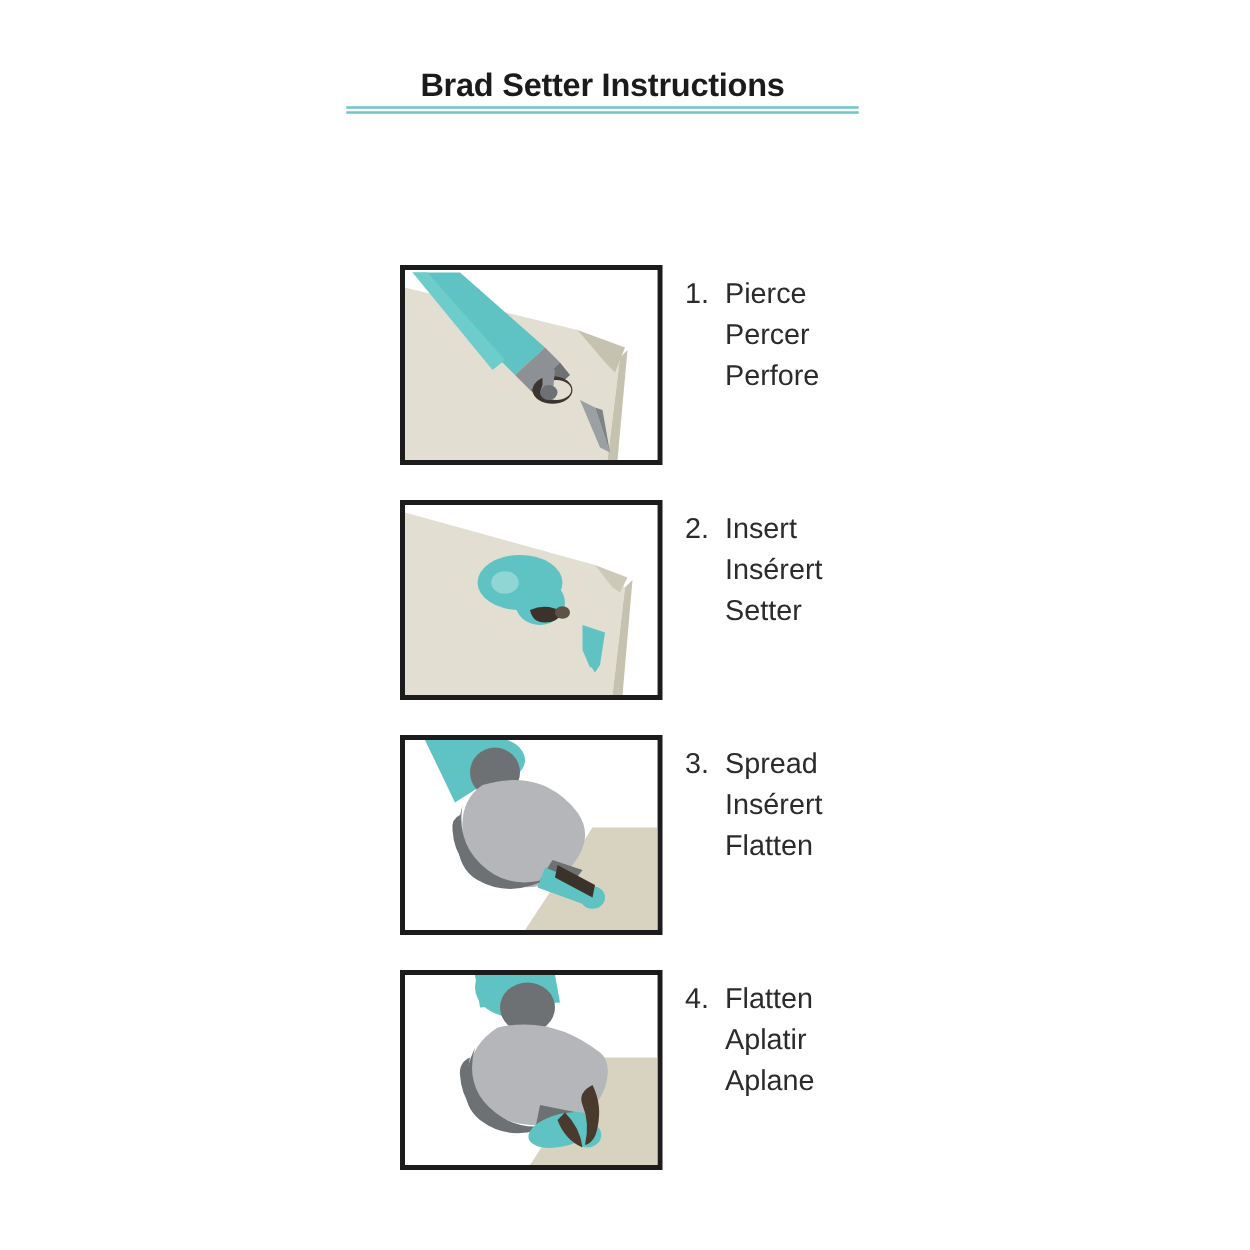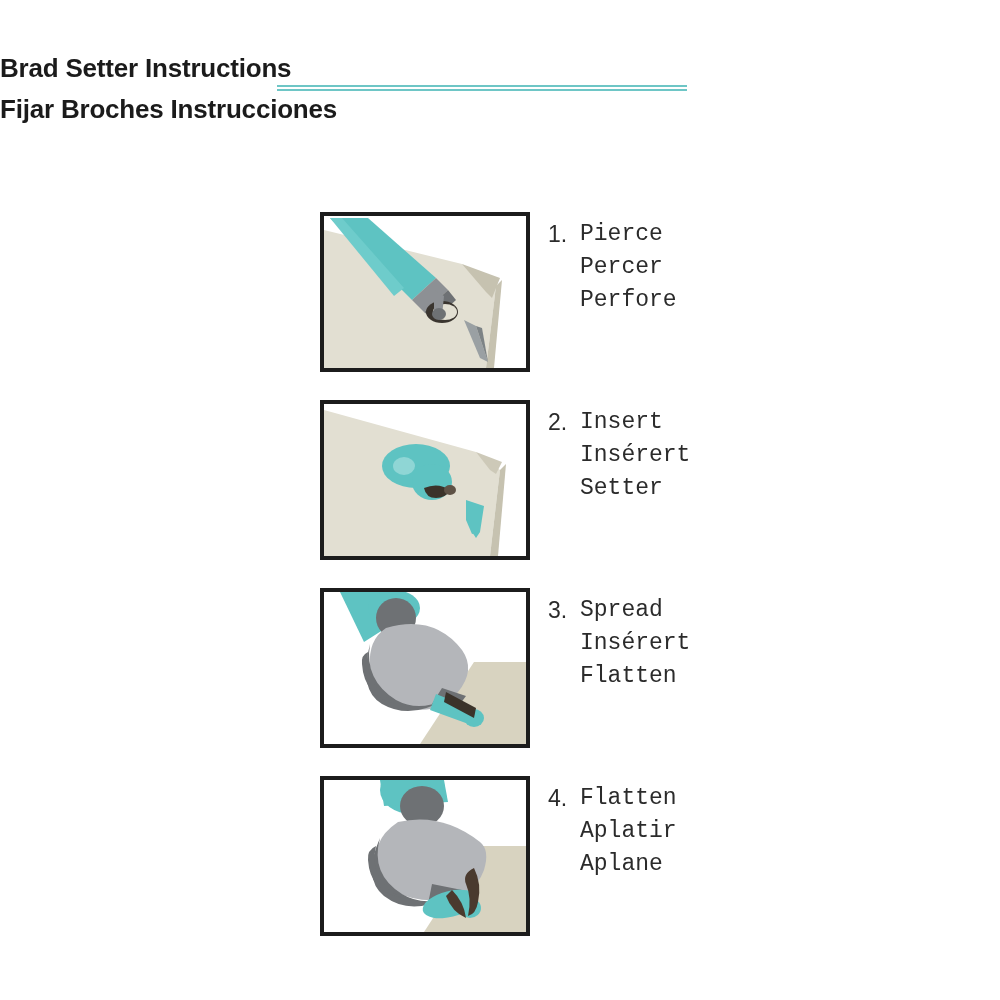--- a/index.html
+++ b/index.html
@@ -15,20 +15,21 @@
     overflow: hidden;
     position: relative;
   }
 
   
   #title-block {
     position: absolute;
     left: 0;
     top: 52px;
     width: 964px;
+    text-align: center;
   }
   .title-line {
     font-size: 26px;
     font-weight: bold;
     letter-spacing: -0.2px;
     line-height: 32px;
     color: #1b1b1b;
     white-space: nowrap;
   }
   .title-rule {
@@ -80,40 +81,38 @@
     position: absolute;
     left: 32px;
     top: 0;
   }
   .word {
     font-size: 23px;
     line-height: 33px;
     color: #2b2b2b;
     white-space: nowrap;
     display: block;
-    font-family: Liberation Mono, monospace;
   }
   .word-rule {
     height: 2px;
     background: #7fcbca;
     margin: 0 0 1px 0;
   }
   .w-1 { width: 92px; }
   .w-2 { width: 102px; }
   .w-3 { width: 120px; }
   .w-4 { width: 100px; }
 </style>
 </head>
 <body>
 
 <div id="title-block">
   <div class="title-line">Brad Setter Instructions</div>
   <div class="title-rule"></div>
   <div class="title-rule"></div>
-  <div class="title-line">Fijar Broches Instrucciones</div>
 </div>
 
 <div id="steps">
 
   <div class="step-row">
     <div class="panel">
       <svg viewBox="0 0 202 152">
         <rect x="0" y="0" width="202" height="152" fill="#ffffff"></rect>
 
         <polygon points="0,14 138,48 172,70 162,152 0,152" fill="#e2dfd2"></polygon>

